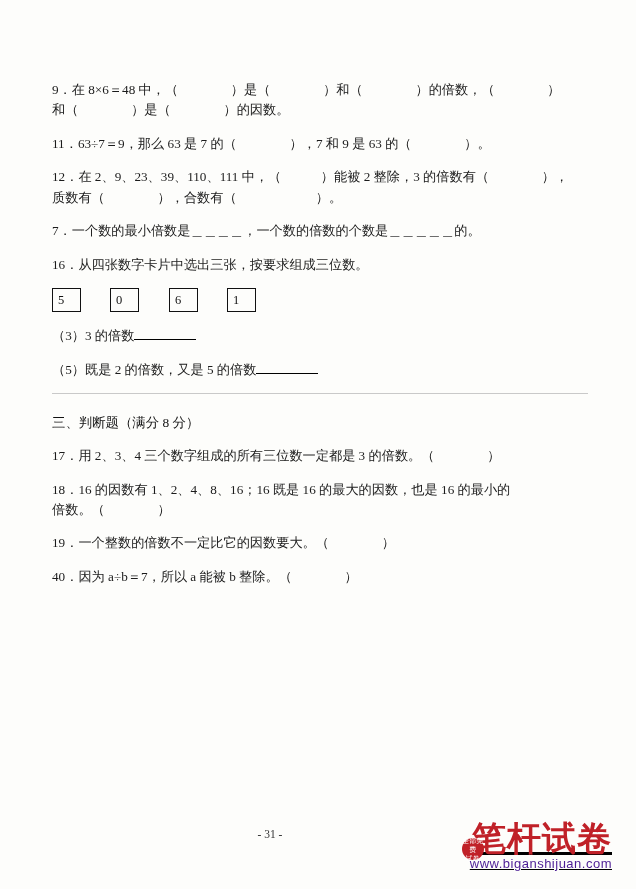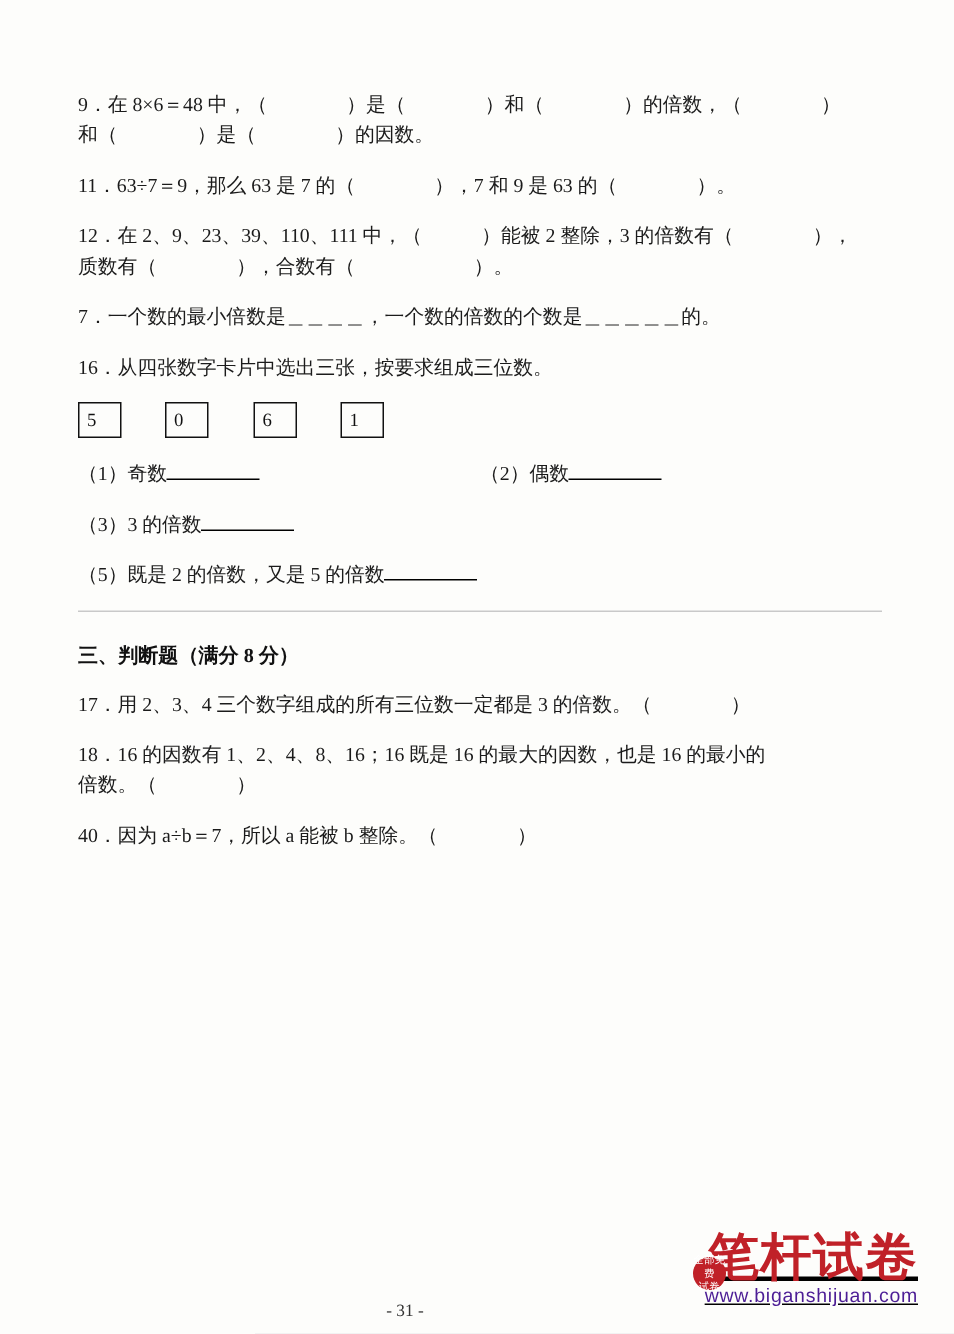--- a/index.html
+++ b/index.html
@@ -22,21 +22,21 @@
     position: absolute;
     left: 0;
     top: 0;
     width: 636px;
     height: 889px;
     background: #fdfdfb;
   }
   .content {
     position: absolute;
     left: 52px;
-    top: 60px;
+    top: 80px;
     width: 536px;
   }
   .q {
     font-size: 13.2px;
     line-height: 1.55;
     color: #1b1b1b;
     margin-bottom: 13px;
     text-align: justify;
   }
   .q .line {
@@ -45,21 +45,21 @@
   .blank {
     display: inline-block;
     min-width: 50px;
     border-bottom: 1px solid #000;
     height: 0.95em;
     vertical-align: baseline;
   }
   .blank.w62 { min-width: 62px; }
   .section-head {
     font-size: 13.4px;
-    font-weight: bold;
+    font-weight: normal;
     color: #111;
     margin: 20px 0 14px 0;
   }
   .divider {
     border: none;
     border-top: 1px solid #c9c9c9;
     margin: 12px 0 0 0;
   }
   .cards {
     display: flex;
@@ -87,21 +87,21 @@
   }
   .subrow {
     display: flex;
     margin-bottom: 13px;
   }
   .subcol-a { width: 268px; }
   .subcol-b { width: 260px; }
   .footer-page {
     position: absolute;
     left: 0;
-    top: 868px;
+    top: 828px;
     width: 540px;
     text-align: center;
     font-size: 11.5px;
     color: #333;
   }
   .brand {
     position: absolute;
     right: 24px;
     bottom: 18px;
     text-align: right;
@@ -185,28 +185,20 @@
     <div class="cards">
       <div class="card">5</div>
       <div class="card card-gap1">0</div>
       <div class="card card-gap2">6</div>
       <div class="card card-gap3">1</div>
     </div>
 
     <div class="subitems">
       <div class="subrow">
         <div class="subcol-a">
-          <span>（1）奇数</span><span class="blank w62"></span>
-        </div>
-        <div class="subcol-b">
-          <span>（2）偶数</span><span class="blank w62"></span>
-        </div>
-      </div>
-      <div class="subrow">
-        <div class="subcol-a">
           <span>（3）3 的倍数</span><span class="blank w62"></span>
         </div>
       </div>
       <div class="subrow">
         <div>
           <span>（5）既是 2 的倍数，又是 5 的倍数</span><span class="blank w62"></span>
         </div>
       </div>
     </div>
 
@@ -216,20 +208,23 @@
 
     <div class="q">
       <span class="line hang2">17．用 2、3、4 三个数字组成的所有三位数一定都是 3 的倍数。（　　　　）</span>
     </div>
 
     <div class="q">
       <span class="line hang2">18．16 的因数有 1、2、4、8、16；16 既是 16 的最大的因数，也是 16 的最小的</span>
       <span class="line">倍数。（　　　　）</span>
     </div>
 
+    <div class="q">
+      <span class="line hang2">19．一个整数的倍数不一定比它的因数要大。（　　　　）</span>
+    </div>
 
     <div class="q">
       <span class="line hang2">40．因为 a÷b＝7，所以 a 能被 b 整除。（　　　　）</span>
     </div>
 
   </div>
 
   <div class="footer-page">- 31 -</div>
 
   <div class="brand">

